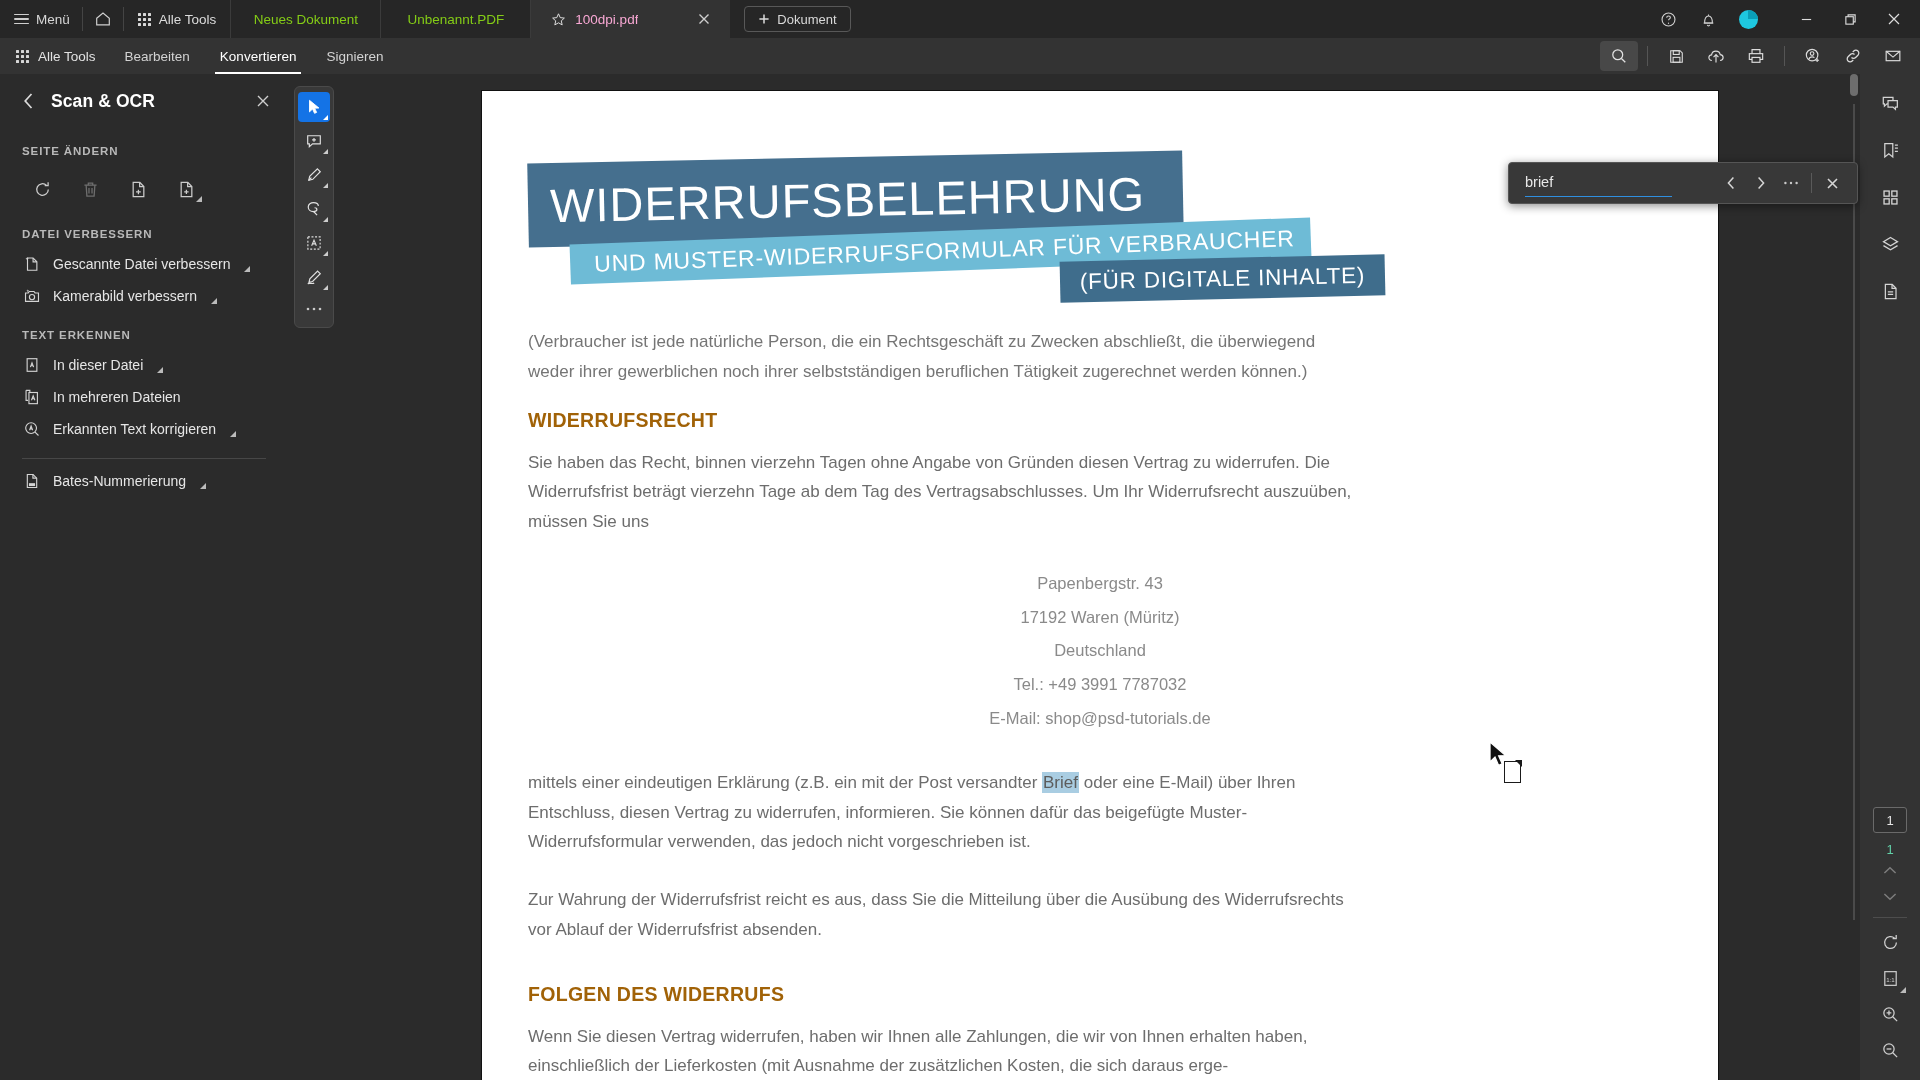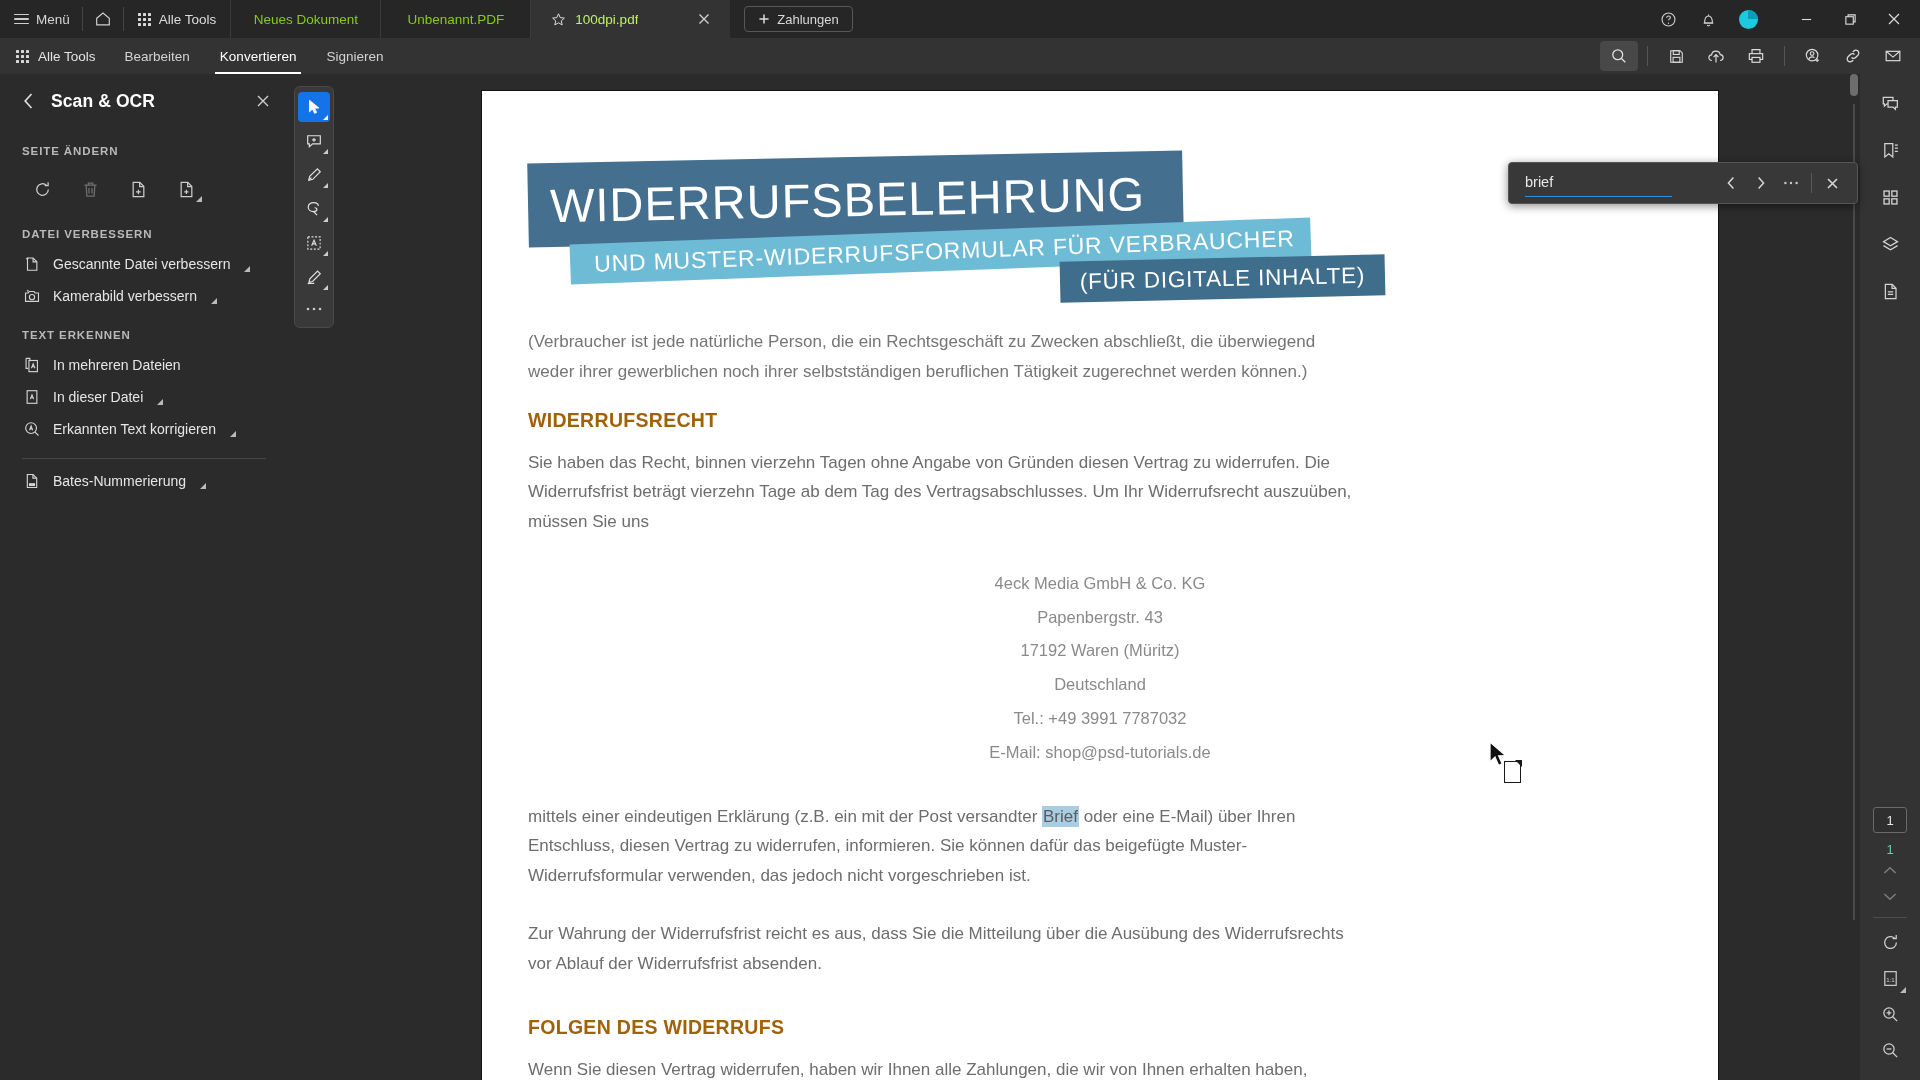--- a/index.html
+++ b/index.html
@@ -38,21 +38,21 @@
   .grid9 { display: grid; grid-template-columns: repeat(3,3px); grid-template-rows: repeat(3,3px); gap: 2px; }
   .grid9 i { background: #d8d8d8; width: 3px; height: 3px; border-radius: .5px; }
 
   .tabs { display: flex; align-items: stretch; flex: 1; min-width: 0; }
   .tab {
     display: flex; align-items: center; gap: 9px; padding: 0 20px;
     font-size: 13.5px; color: #84cc16; cursor: pointer;
     border-left: 1px solid #3b3b3b; white-space: nowrap; position: relative;
     max-width: 230px; min-width: 150px; justify-content: center;
   }
-  .tab.active { background: #333333; color: #bef264; justify-content: flex-end; }
+  .tab.active { background: #333333; color: #f9a8d4; justify-content: flex-end; }
   .tab .tab-label { overflow: hidden; text-overflow: ellipsis; }
   .tab .tab-close { margin-left: auto; padding-left: 16px; color: #cfcfcf; font-size: 15px; line-height: 1; }
   .star { flex: 0 0 auto; }
   .create-btn {
     display: flex; align-items: center; gap: 7px; margin: 6px 0 6px 14px; padding: 0 13px;
     height: 26px; border: 1px solid #585858; border-radius: 4px;
     font-size: 13px; color: #d9d9d9; cursor: pointer; background: transparent;
   }
   .tb-right { display: flex; align-items: center; margin-left: auto; padding-right: 4px; }
   .avatar { width: 19px; height: 19px; border-radius: 50%; background: #1ec8e0; position: relative; overflow: hidden; }
@@ -292,21 +292,21 @@
               <path d="M1.5 1.5 L10.5 10.5 M10.5 1.5 L1.5 10.5"></path>
             </svg>
         </span>
       </div>
       <div class="create-btn">
         <span>
           <svg width="12" height="12" viewBox="0 0 12 12" stroke="#dcdcdc" stroke-width="1.5">
               <path d="M6 1.4 V10.6 M1.4 6 H10.6"></path>
             </svg>
         </span>
-        <span>Zahlungen</span>
+        <span>Dokument</span>
       </div>
     </div>
 
     <div class="tb-right">
       <div class="icon-btn">
         <span>
           <svg width="17" height="17" viewBox="0 0 20 20" fill="none" stroke="#d0d0d0" stroke-width="1.3">
             <circle cx="10" cy="10" r="7.6"></circle>
               <path d="M7.9 7.8c0-1.2 1-2 2.2-2s2.1.8 2.1 1.9c0 1.6-2.1 1.6-2.1 3.2"></path>
               <circle cx="10" cy="14.4" r=".75" fill="#d0d0d0" stroke="none"></circle>
@@ -527,41 +527,41 @@
           <svg width="6" height="6" viewBox="0 0 6 6">
               <path d="M6 6 L0 6 L6 0 Z" fill="#bbb"></path>
             </svg>
         </span>
       </div>
 
       <div class="lp-section">TEXT ERKENNEN</div>
       <div class="lp-item">
         <span class="lp-ic">
           <svg width="18" height="18" viewBox="0 0 20 20" fill="none" stroke="#d4d4d4" stroke-width="1.25">
+            <rect x="4.6" y="3" width="10.8" height="14"></rect>
+              <path d="M8.2 12.4 L10 7.6 L11.8 12.4 M8.9 10.8h2.2"></path>
+          </svg>
+        </span>
+        <span>In dieser Datei</span>
+        <span class="lp-caret">
+          <svg width="6" height="6" viewBox="0 0 6 6">
+              <path d="M6 6 L0 6 L6 0 Z" fill="#bbb"></path>
+            </svg>
+        </span>
+      </div>
+      <div class="lp-item">
+        <span class="lp-ic">
+          <svg width="18" height="18" viewBox="0 0 20 20" fill="none" stroke="#d4d4d4" stroke-width="1.25">
             <path d="M3.4 2.6h4.2v2"></path>
               <path d="M3.4 2.6v11.2h2.2"></path>
             <rect x="6.6" y="5" width="9.4" height="12.4"></rect>
               <path d="M9.4 13.6 L11.3 8.6 L13.2 13.6 M10.1 12h2.4"></path>
           </svg>
         </span>
         <span>In mehreren Dateien</span>
-      </div>
-      <div class="lp-item">
-        <span class="lp-ic">
-          <svg width="18" height="18" viewBox="0 0 20 20" fill="none" stroke="#d4d4d4" stroke-width="1.25">
-            <rect x="4.6" y="3" width="10.8" height="14"></rect>
-              <path d="M8.2 12.4 L10 7.6 L11.8 12.4 M8.9 10.8h2.2"></path>
-          </svg>
-        </span>
-        <span>In dieser Datei</span>
-        <span class="lp-caret">
-          <svg width="6" height="6" viewBox="0 0 6 6">
-              <path d="M6 6 L0 6 L6 0 Z" fill="#bbb"></path>
-            </svg>
-        </span>
       </div>
       <div class="lp-item">
         <span class="lp-ic">
           <svg width="18" height="18" viewBox="0 0 20 20" fill="none" stroke="#d4d4d4" stroke-width="1.25">
             <circle cx="9" cy="9" r="6"></circle>
               <path d="M13.4 13.4 L17.2 17.2"></path>
               <path d="M7.3 11.4 L9 6.6 L10.7 11.4 M7.9 9.9h2.2"></path>
           </svg>
         </span>
         <span>Erkannten Text korrigieren</span>
@@ -676,21 +676,20 @@
             <div class="band band2">UND MUSTER-WIDERRUFSFORMULAR FÜR VERBRAUCHER</div>
             <div class="band band3">(FÜR DIGITALE INHALTE)</div>
           </div>
 
           <div class="doc-body">
             <p class="p faded">(Verbraucher ist jede natürliche Person, die ein Rechtsgeschäft zu Zwecken abschließt, die überwiegend weder ihrer gewerblichen noch ihrer selbstständigen beruflichen Tätigkeit zugerechnet werden können.)</p>
             <h2 class="h2">WIDERRUFSRECHT</h2>
             <p class="p">Sie haben das Recht, binnen vierzehn Tagen ohne Angabe von Gründen diesen Vertrag zu widerrufen. Die Widerrufsfrist beträgt vierzehn Tage ab dem Tag des Vertragsabschlusses. Um Ihr Widerrufsrecht auszuüben, müssen Sie uns</p>
 
             <div class="addr">
-              <div>4eck Media GmbH &amp; Co. KG</div>
               <div>Papenbergstr. 43</div>
               <div>17192 Waren (Müritz)</div>
               <div>Deutschland</div>
               <div>Tel.: +49 3991 7787032</div>
               <div>E-Mail: shop@psd-tutorials.de</div>
             </div>
 
             <p class="p"><span>mittels einer eindeutigen Erklärung (z.B. ein mit der Post versandter </span><span class="hl">Brief</span><span> oder eine E-Mail) über Ihren Entschluss, diesen Vertrag zu widerrufen, informieren. Sie können dafür das beigefügte Muster-Widerrufsformular verwenden, das jedoch nicht vorgeschrieben ist.</span></p>
 
             <p class="p" style="margin-top:28px;">Zur Wahrung der Widerrufsfrist reicht es aus, dass Sie die Mitteilung über die Ausübung des Widerrufsrechts vor Ablauf der Widerrufsfrist absenden.</p>

